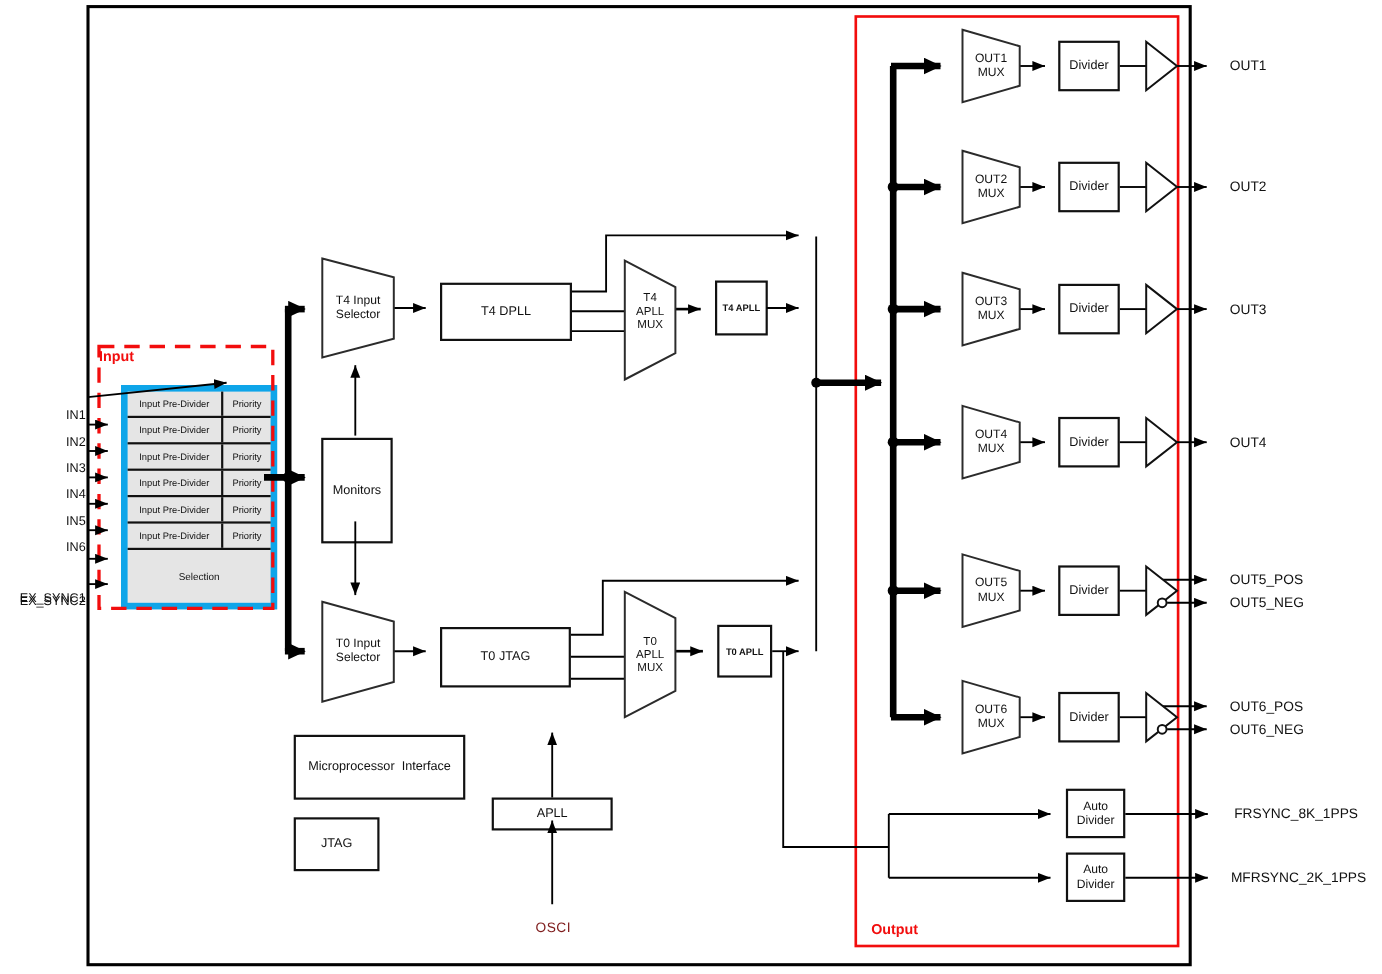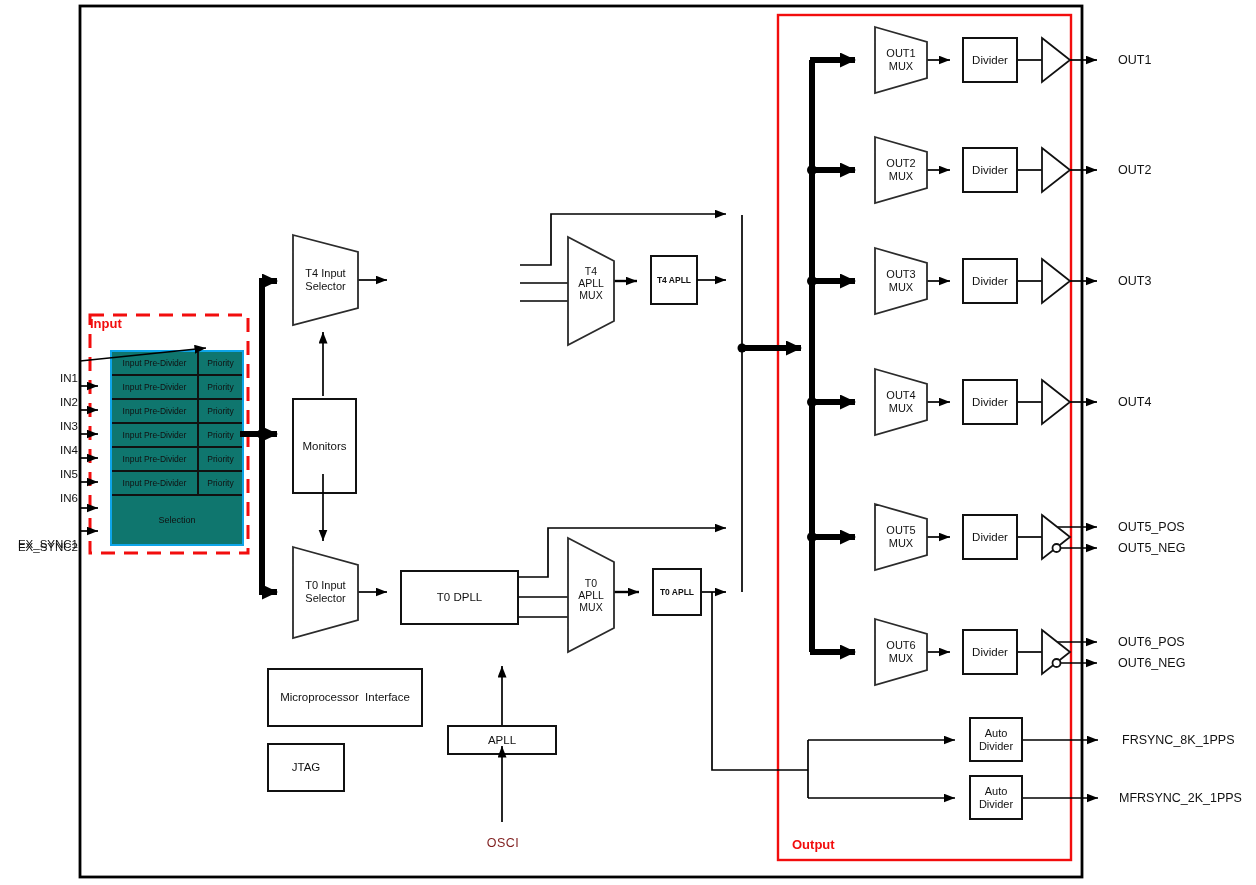--- a/index.html
+++ b/index.html
@@ -16,22 +16,22 @@
   .small { font-size:8.5px; font-weight:700; letter-spacing:0; }
   .lbl { position:absolute; color:#7f1d1d; z-index:3; }
   .ml { white-space:pre-line; }
   .pin { position:absolute; left:0; width:78px; text-align:right; font-size:11.5px; height:14px; line-height:14px; z-index:3;margin-top:16px; }
   .outpin { position:absolute; font-size:12.5px; height:16px; line-height:16px; z-index:3; }
   .redlbl { color:var(--accent); font-weight:700; font-size:13px; z-index:3; position:absolute; }
   .muxlbl { position:absolute; z-index:3; text-align:center; font-size:11px; line-height:13px; }
   .muxlbl3 { position:absolute; z-index:3; text-align:center; font-size:10.5px; line-height:12px; }
   svg.wires { position:absolute; left:0; top:0; z-index:2; }
   
-  .itable { position:absolute; left:110px; top:350px; width:130px; height:192px; background:#0f766e;
-            border:2px solid #0ea5e9; box-sizing:content-box; z-index:1; }
+  .itable { position:absolute; left:110px; top:350px; width:130px; height:192px; background:#e5e5e5;
+            border:6px solid #0ea5e9; box-sizing:content-box; z-index:1; }
   .irow { position:absolute; left:0; width:130px; height:24px; box-sizing:border-box;
           border-bottom:2px solid #111; display:flex; }
   .icell1 { width:87px; box-sizing:border-box; border-right:2px solid #111; display:flex;
             align-items:center; justify-content:center; font-size:8.5px; }
   .icell2 { flex:1; display:flex; align-items:center; justify-content:center; font-size:8.5px; }
   .isel { position:absolute; left:0; top:144px; width:130px; height:48px; display:flex;
           align-items:center; justify-content:center; font-size:9px; }
 </style>
 </head>
 <body>
@@ -71,21 +71,22 @@
       <div class="icell2">Priority</div>
     </div>
     <div class="irow" style="top:120px">
       <div class="icell1">Input Pre-Divider</div>
       <div class="icell2">Priority</div>
     </div>
     <div class="isel">Selection</div>
   </div>
 
   <div class="box" style="left:292px; top:398px; width:65px; height:96px;">Monitors</div>
-  <div class="box" style="left:400px; top:570px; width:119px; height:55px;">T0 DPLL</div>
+  <div class="box" style="left:400px; top:257px; width:120px; height:53px;">T4 DPLL</div>
+  <div class="box" style="left:400px; top:570px; width:119px; height:55px;">T0 JTAG</div>
   <div class="box small" style="left:650px; top:255px; width:48px; height:50px;">T4 APLL</div>
   <div class="box small" style="left:652px; top:568px; width:50px; height:48px;">T0 APLL</div>
   <div class="box" style="left:267px; top:668px; width:156px; height:59px; white-space:pre-wrap;">Microprocessor  Interface</div>
   <div class="box" style="left:267px; top:743px; width:78px; height:49px;">JTAG</div>
   <div class="box" style="left:447px; top:725px; width:110px; height:30px;">APLL</div>
   <div class="lbl" style="left:472px; top:836px; width:62px; text-align:center; font-size:12.5px; letter-spacing:0.5px;">OSCI</div>
 
   <div class="box ml" style="left:969px; top:717px; width:54px; height:45px; font-size:11px; line-height:12.5px;">Auto
 Divider</div>
   <div class="box ml" style="left:969px; top:775px; width:54px; height:45px; font-size:11px; line-height:12.5px;">Auto

